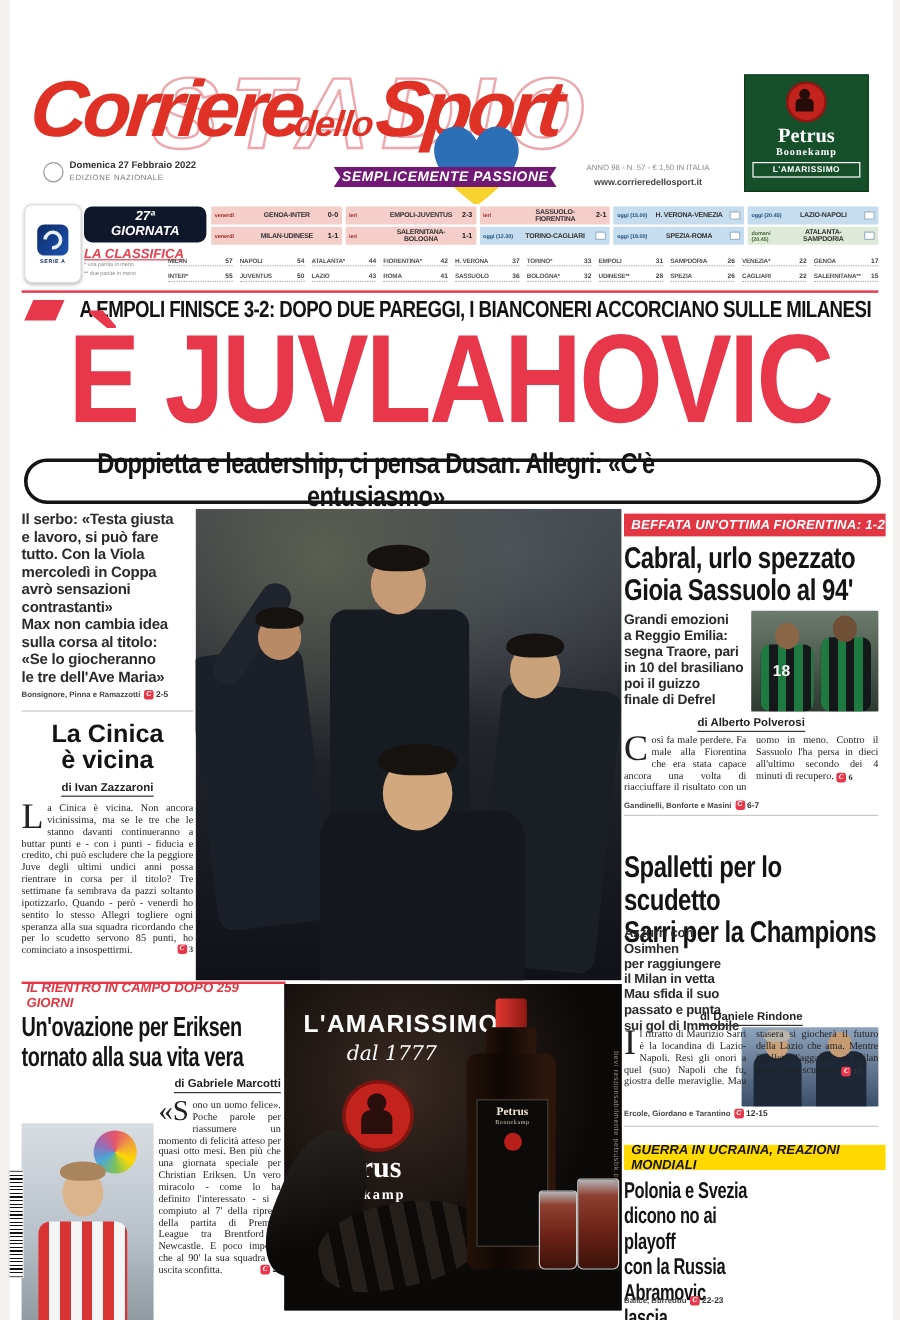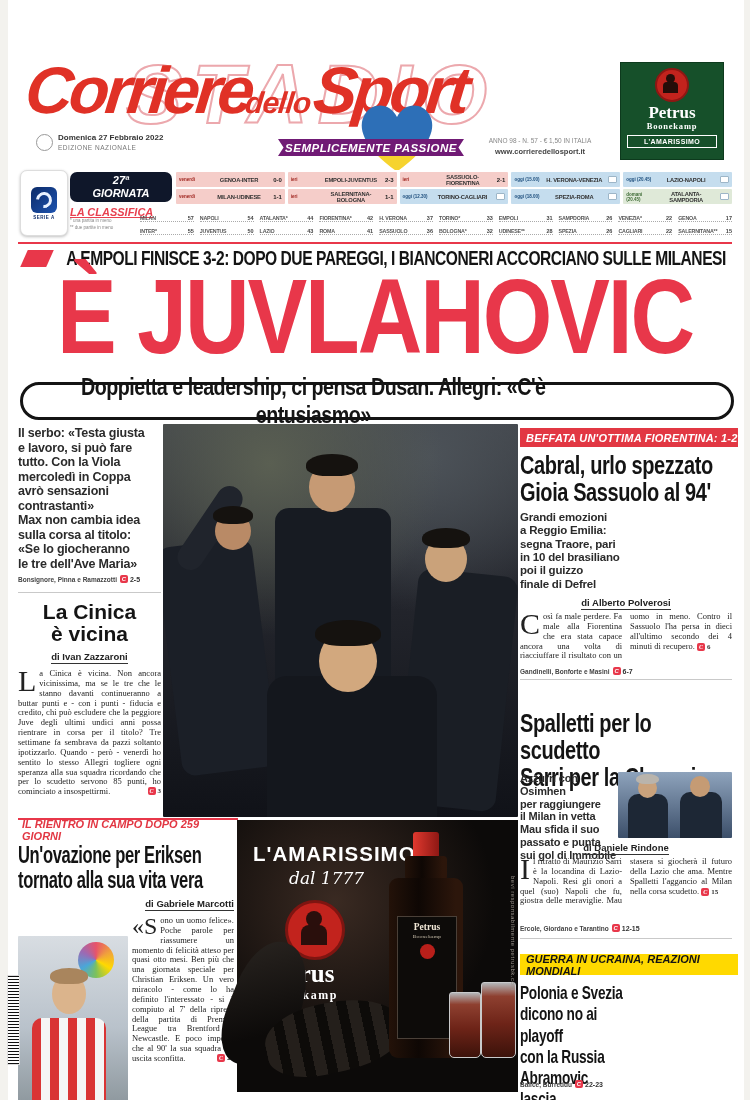--- a/index.html
+++ b/index.html
@@ -376,20 +376,27 @@
     <div class="abs h2" style="left:0;top:26px;width:212px;">
         <span class="cnd cnd80 pre">Cabral, urlo spezzato
 Gioia Sassuolo al 94'</span>
       </div>
     <div class="abs stand pre" style="left:0;top:85px;width:102px;">Grandi emozioni
 a Reggio Emilia:
 segna Traore, pari
 in 10 del brasiliano
 poi il guizzo
 finale di Defrel</div>
+    <div class="abs ph ph-sass" style="left:106px;top:83px;width:106px;height:84px;">
+      <div class="stripe-green" style="left:8px;top:28px;width:44px;height:56px;"></div>
+      <div class="head" style="left:20px;top:10px;width:20px;height:22px;background:#8a6647;"></div>
+      <div class="stripe-green" style="left:58px;top:22px;width:42px;height:62px;"></div>
+      <div class="head" style="left:68px;top:4px;width:20px;height:22px;background:#6f4f35;"></div>
+      <div class="num18" style="left:18px;top:42px;">18</div>
+    </div>
     <div class="abs byline" style="left:0;top:171px;width:212px;"><span>di Alberto Polverosi</span></div>
     <div class="abs serifbody twocol" style="left:0;top:186px;width:212px;height:54px;">
       <span class="dc">C</span><span>osì fa male perdere. Fa male alla Fiorentina che era stata capace ancora una volta di riacciuffare il risultato con un uomo in meno. Contro il Sassuolo l'ha persa in dieci all'ultimo secondo dei 4 minuti di recupero.</span>
       <span class="pref">
           <span class="pref-icon">C</span>
           <span class="pref-num">6</span>
         </span>
     </div>
     <div class="abs credit" style="left:0;top:241px;">
       <span>Gandinelli, Bonforte e Masini</span>

